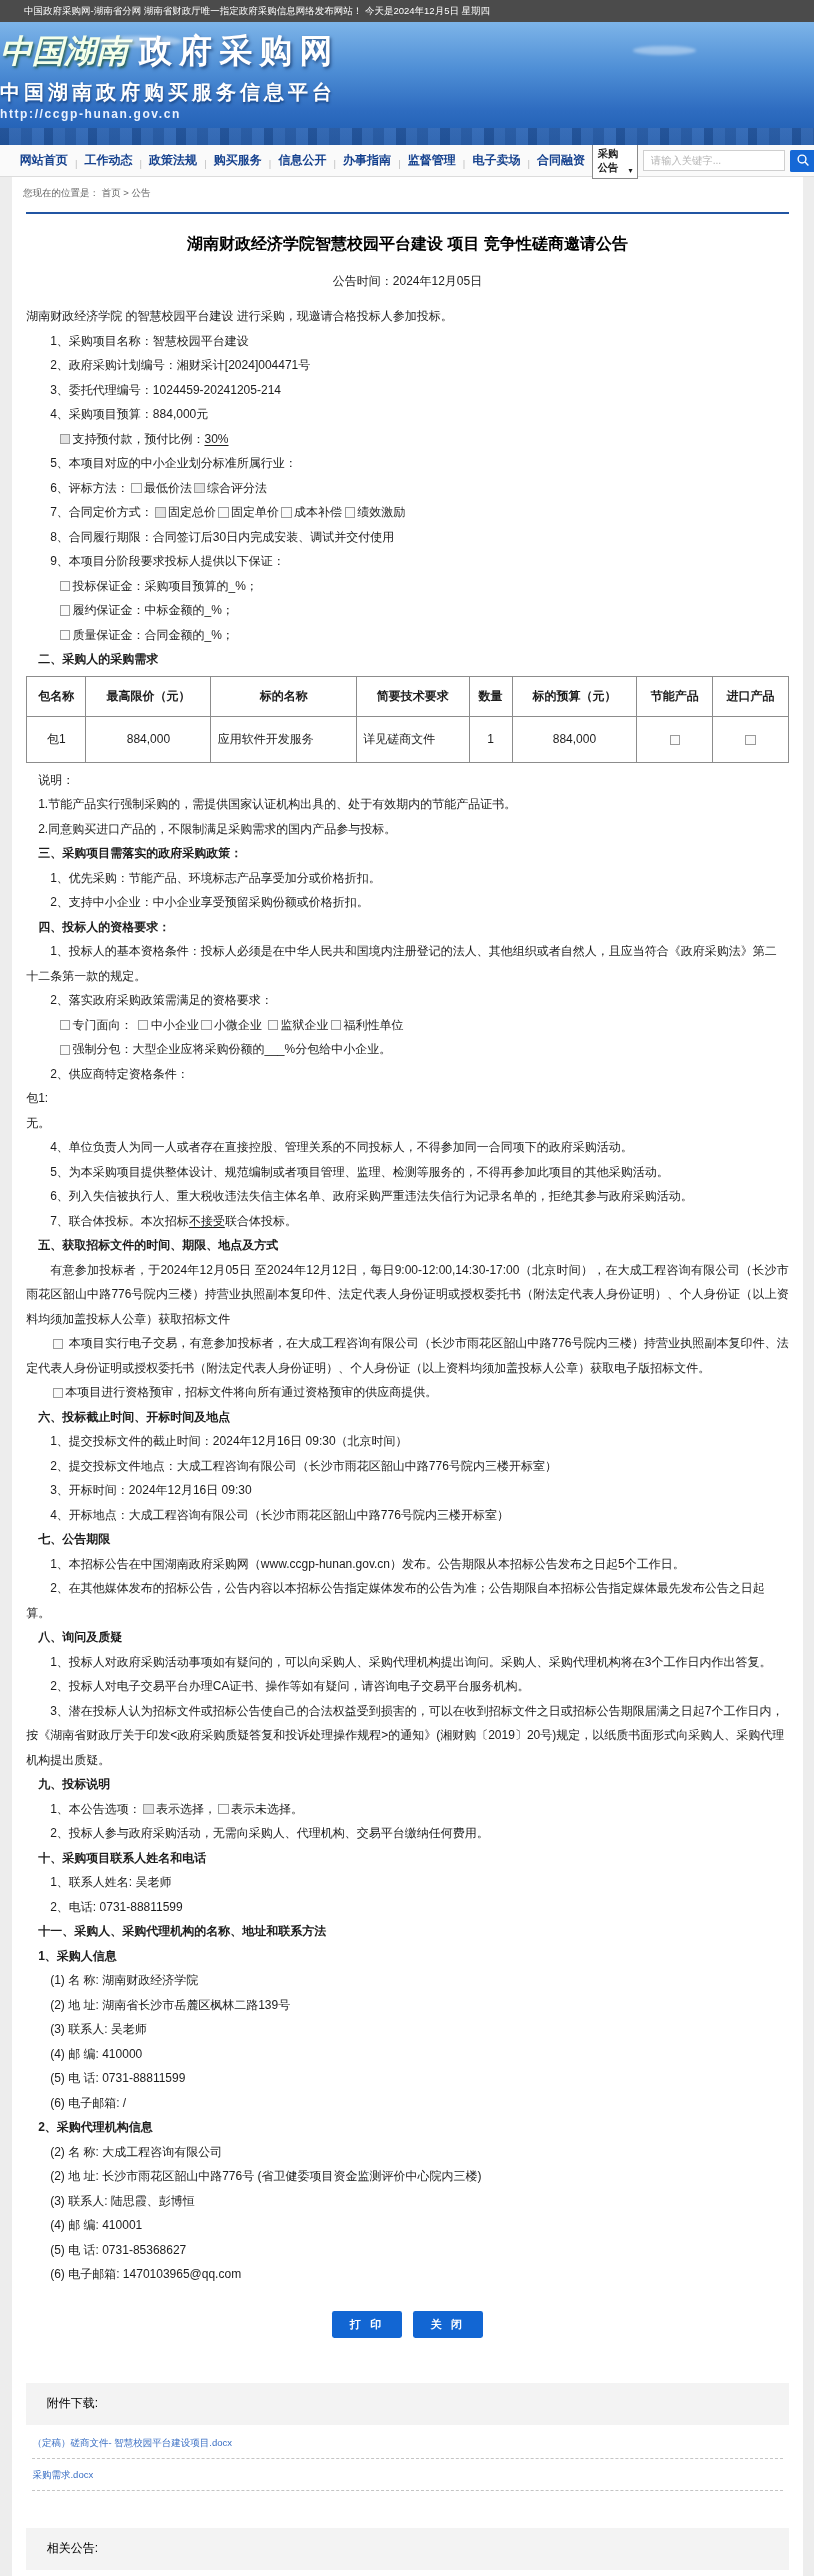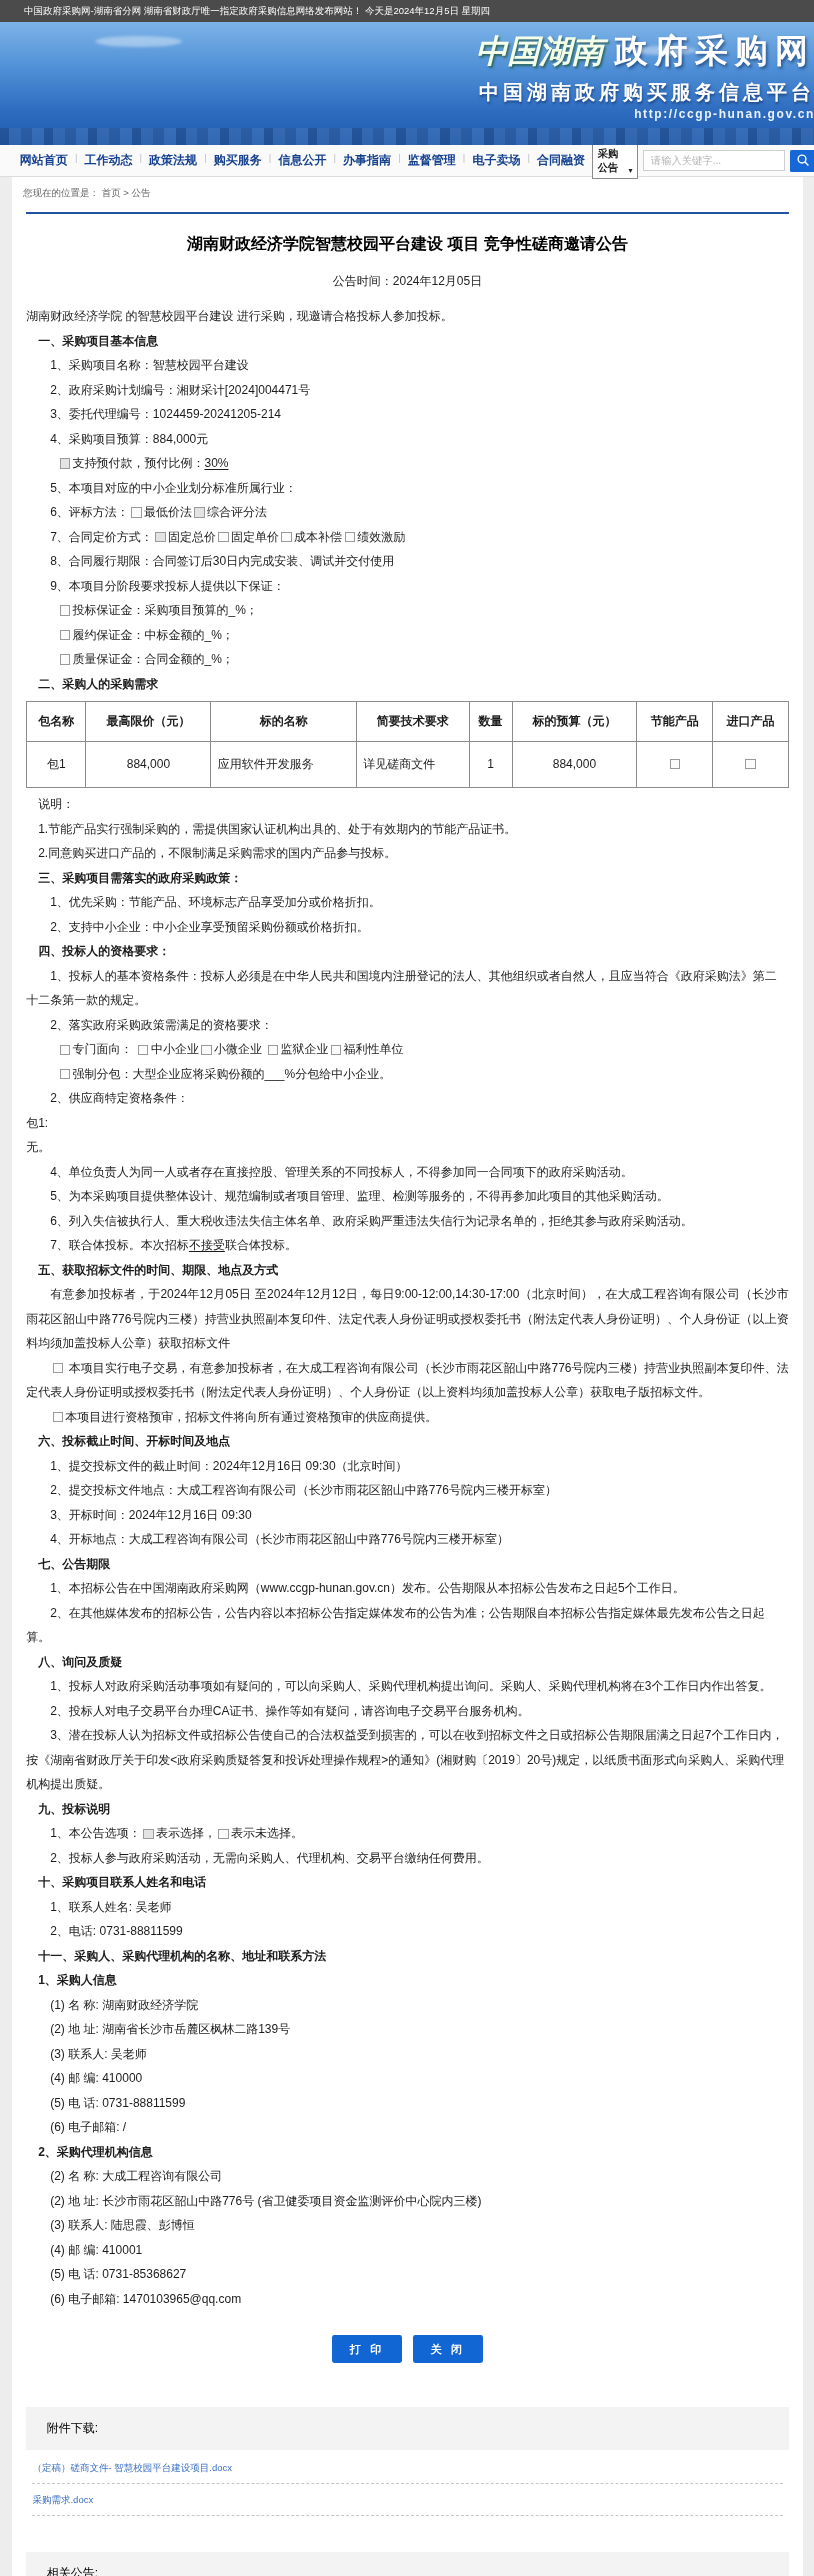--- a/index.html
+++ b/index.html
@@ -6,41 +6,41 @@
   html { background: #e9e9e9; }
   body {
     width: 815px; margin: 0 auto; background: #ededed;
     font-family: "Liberation Sans", "DejaVu Sans", sans-serif;
     color: #1a1a1a;
   }
   
   .topbar { height: 22px; background: #4b4b4b; color: #fff; font-size: 9.5px;
             line-height: 22px; padding-left: 24px; white-space: nowrap; overflow: hidden; }
   
-  .banner { height: 123px; position: relative; overflow: hidden; text-align: right; color: #fff;
+  .banner { height: 123px; position: relative; overflow: hidden; text-align: left; color: #fff;
             background: linear-gradient(180deg, #7db4e8 0%, #4f8fd6 38%, #2e6cc0 72%, #1d5cb0 100%); }
   .cloud { position: absolute; background: rgba(255,255,255,.38); border-radius: 50%; filter: blur(1.6px); }
   .cloud.c1 { width: 87px; height: 11px; left: 95px; top: 14.2px; }
   .cloud.c2 { width: 63px; height: 8.7px; right: 119px; top: 24px; }
   .logo-line { margin-top: 8px; line-height: 41px; white-space: nowrap; }
   .callig { font-family: "DejaVu Serif", serif; font-style: italic; font-weight: bold;
             font-size: 32px; color: #f4ffe9; text-shadow: 1.6px 1.6px 2.4px rgba(20,70,20,.65); margin-right: 11px; }
   .logo-main { font-size: 33px; font-weight: bold; letter-spacing: 7.1px;
                text-shadow: 1.6px 2.4px 3.2px rgba(0,25,70,.55); }
   .banner-sub { font-size: 20px; font-weight: bold; letter-spacing: 4px; line-height: 27px;
                 text-shadow: 0.8px 1.6px 2.4px rgba(0,25,70,.5); }
   .banner-url { font-size: 12px; font-weight: bold; letter-spacing: 1.6px; color: #eaf2ff; line-height: 17.4px; }
   .skyline { position: absolute; bottom: 0; left: 0; right: 0; height: 17.4px; opacity: .8;
              background: repeating-linear-gradient(90deg,
                rgba(35,65,115,.55) 0 9.5px, rgba(80,115,170,.45) 9.5px 20.6px,
                rgba(50,85,140,.55) 20.6px 32px, rgba(95,130,185,.4) 32px 44px); }
   
   .nav { height: 32px; background: #fafafa; border-bottom: 0.8px solid #dcdcdc;
          display: flex; align-items: center; padding: 0 12.7px; }
-  .nav-items { display: flex; align-items: flex-start; }
+  .nav-items { display: flex; align-items: flex-end; }
   .nav-item { font-size: 12px; font-weight: bold; color: #15418e; text-decoration: none;
               padding: 0 7.1px; cursor: pointer; white-space: nowrap; }
   .sep { color: #c0c0c0; font-size: 9.5px; }
   .search { margin-left: auto; display: flex; align-items: center; gap: 4.7px; }
   .select { border: 0.8px solid #8a8a8a; background: #fff; font-size: 10.3px; font-weight: bold;
             padding: 3.2px 4.7px; display: flex; align-items: flex-end; gap: 4.7px; cursor: pointer; }
   .select .arr { font-size: 8px; }
   .search input { width: 146px; height: 21.4px; border: 0.8px solid #cfcfcf; font-size: 10.3px;
                   padding-left: 7.1px; color: #333; outline: none; }
   .search input::placeholder { color: #b5b5b5; }
@@ -143,21 +143,20 @@
   <div class="breadcrumb">
     <span>您现在的位置是：</span>
     <span><a>首页</a> &gt; <a>公告</a></span>
   </div>
 
   <div class="doc-card">
     <div class="doc-title">湖南财政经济学院智慧校园平台建设 项目 竞争性磋商邀请公告</div>
     <div class="doc-time">公告时间：2024年12月05日</div>
     <div class="doc">
         <div class="b-p0">湖南财政经济学院 的智慧校园平台建设 进行采购，现邀请合格投标人参加投标。</div>
-        <div class="b-h1">一、采购项目基本信息</div>
         <div class="b-p">1、采购项目名称：智慧校园平台建设</div>
         <div class="b-p">2、政府采购计划编号：湘财采计[2024]004471号</div>
         <div class="b-p">3、委托代理编号：1024459-20241205-214</div>
         <div class="b-p">4、采购项目预算：884,000元</div>
         <div class="b-pi"><span class="cb on"></span>支持预付款，预付比例：<span class="ul">30%</span></div>
         <div class="b-p">5、本项目对应的中小企业划分标准所属行业：</div>
         <div class="b-p">6、评标方法：<span class="cb"></span>最低价法<span class="cb on"></span>综合评分法</div>
         <div class="b-p">7、合同定价方式：<span class="cb on"></span>固定总价<span class="cb"></span>固定单价<span class="cb"></span>成本补偿<span class="cb"></span>绩效激励</div>
         <div class="b-p">8、合同履行期限：合同签订后30日内完成安装、调试并交付使用</div>
         <div class="b-p">9、本项目分阶段要求投标人提供以下保证：</div>

